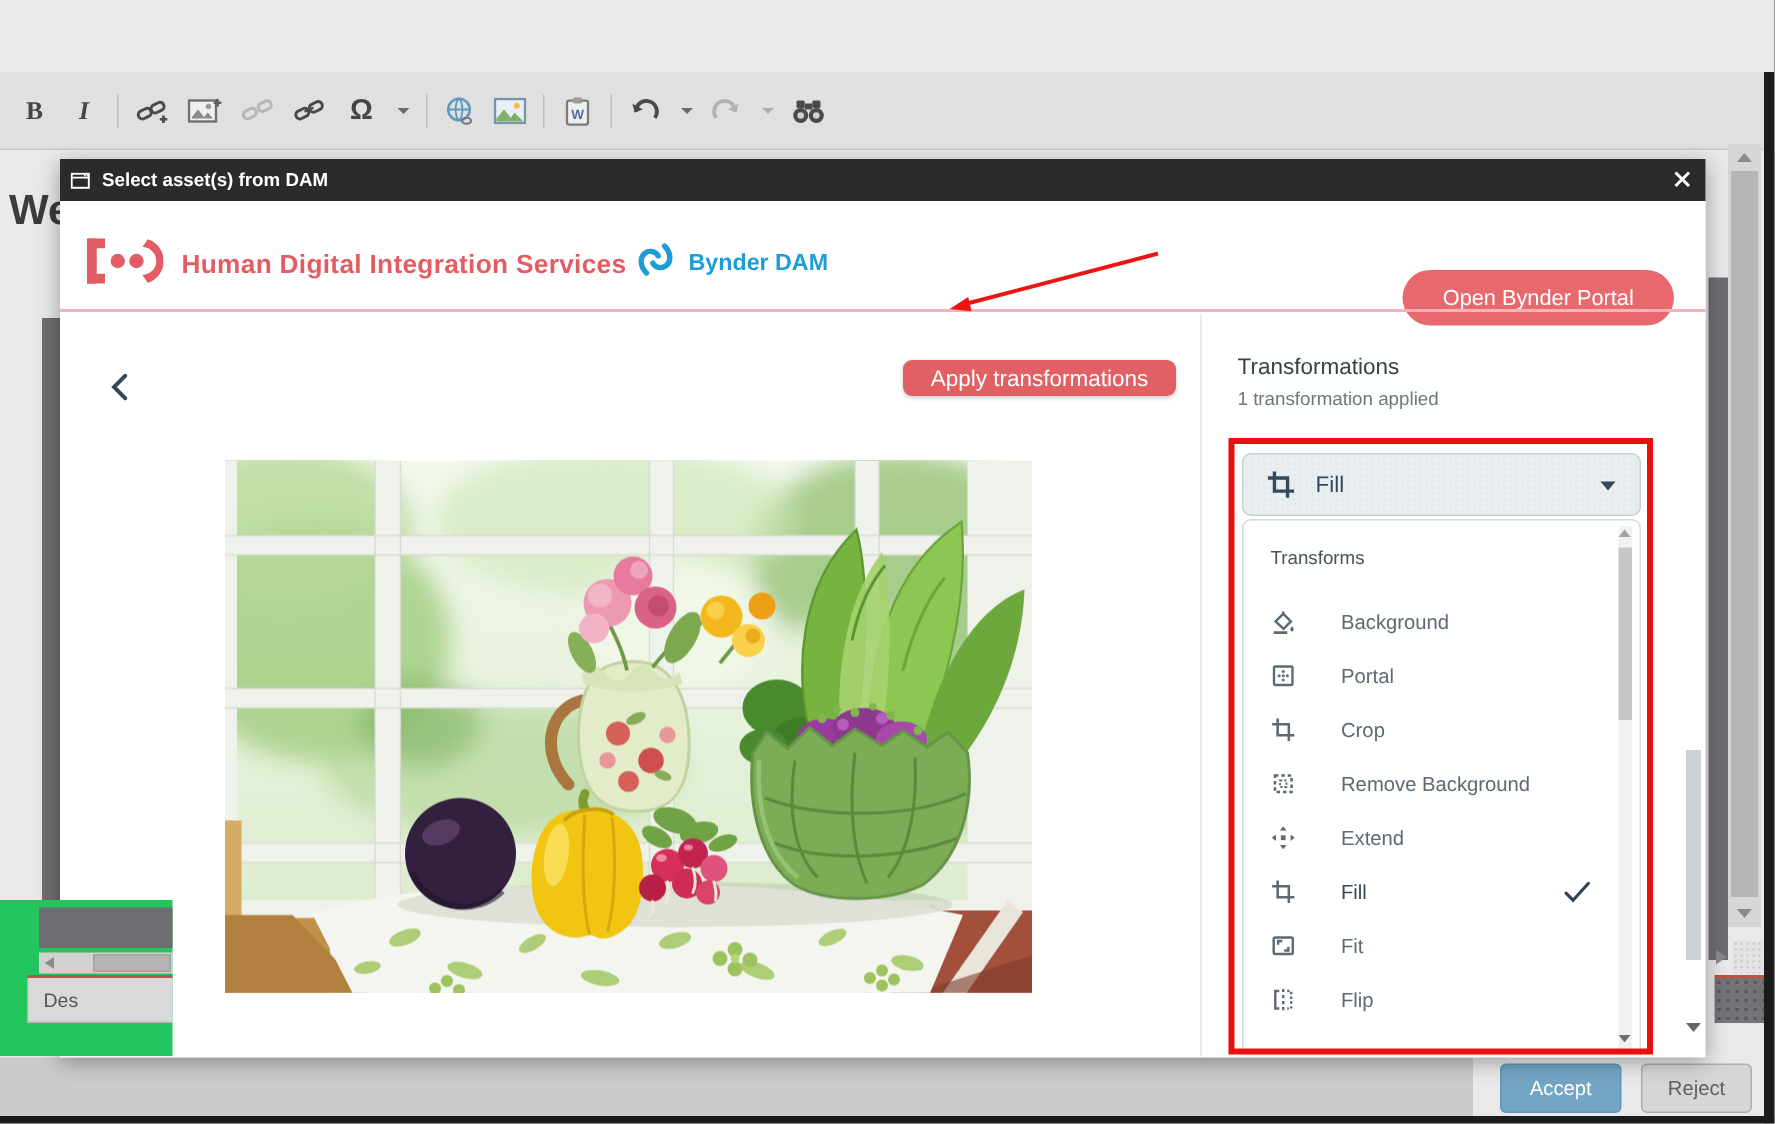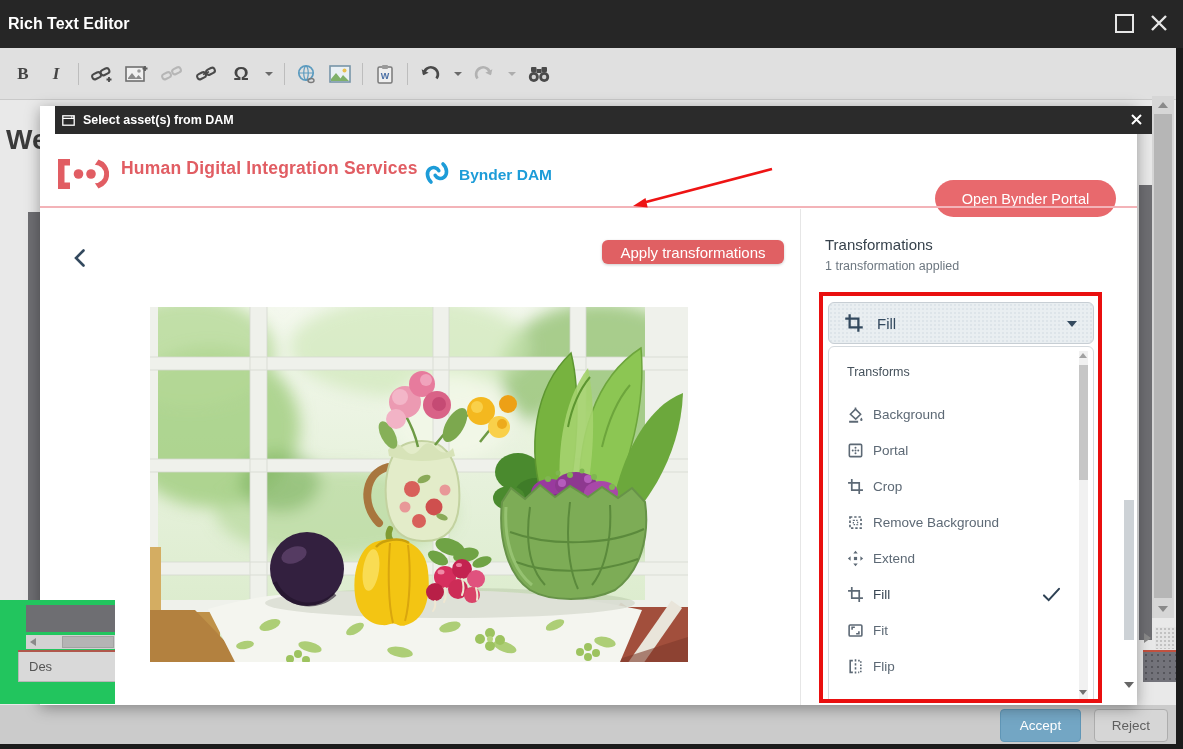--- a/index.html
+++ b/index.html
@@ -44,27 +44,27 @@
   .bleed { position:absolute; left:0; top:600px; width:115px; height:104px; background:#22c55e; z-index:30; }
   .bleed-img { position:absolute; left:26px; top:5px; width:89px; height:27px; background:#6e6e72; }
   .h-scroll { position:absolute; left:26px; top:35px; width:89px; height:14px; background:#d2d2d2; }
   .h-arrow-left { position:absolute; left:4px; top:3px; width:0; height:0; border-top:4px solid transparent; border-bottom:4px solid transparent; border-right:6px solid #8a8a8a; }
   .h-thumb { position:absolute; left:36px; top:1px; width:52px; height:12px; background:#b4b4b4; border:1px solid #a2a2a2; }
   .bleed-redline { position:absolute; left:18px; top:50px; width:97px; height:2px; background:#b0584c; }
   .bleed-tab { position:absolute; left:18px; top:52px; width:97px; height:30px; background:#d9d9d9; border-left:1px solid #b8b8b8; border-bottom:1px solid #b8b8b8; color:#555; font-size:13px; padding:7px 0 0 10px; }
 
   
   .modal { position:absolute; left:40px; top:106px; width:1097px; height:599px; background:#fff; box-shadow:0 3px 14px rgba(0,0,0,.35); z-index:20; }
-  .modal-header { position:absolute; left:15px; top:0; width:100%; height:28px; background:#2b2b2b; display:flex; align-items:center; }
+  .modal-header { position:absolute; left:0; top:0; width:100%; height:28px; background:#2b2b2b; display:flex; align-items:center; }
   .modal-header .mh-icon { margin-left:7px; display:flex; }
   .modal-header .mh-title { color:#fff; font-size:12.5px; font-weight:bold; margin-left:8px; }
   .modal-close { position:absolute; right:9px; top:7px; color:#fff; cursor:pointer; }
 
   .brand-row { position:absolute; left:0; top:28px; width:100%; height:78px; background:#fff; }
-  .brand-group { position:absolute; left:17px; top:24px; display:flex; }
+  .brand-group { position:absolute; left:17px; top:24px; display:flex; align-items:center; }
   .brand-text { color:#e15d63; font-size:17.5px; font-weight:bold; margin-left:12px; letter-spacing:.2px; }
   .bynder-group { position:absolute; left:383px; top:26px; display:flex; align-items:center; }
   .bynder-text { color:#1d9cd8; font-size:15.5px; font-weight:bold; margin-left:8px; }
   .portal-btn { position:absolute; right:21px; top:46px; width:181px; height:37px; background:#e8696d; border:none; border-radius:19px; color:#fff; font-size:14.5px; font-family:inherit; cursor:pointer; }
   .pink-line { position:absolute; left:0; top:100px; width:100%; height:2px; background:#f3b3b8; }
   .panel-divider { position:absolute; left:760px; top:103px; width:1px; height:496px; background:#e6e6e6; }
 
   .back-chevron { position:absolute; left:33px; top:142px; color:#33495e; cursor:pointer; }
   .photo { position:absolute; left:110px; top:201px; width:538px; height:355px; }
 
@@ -76,59 +76,50 @@
   .dropdown { position:absolute; left:788px; top:196px; width:266px; height:42px; background:#e9eef1; background-image:radial-gradient(#dde4e9 1px, transparent 1px); background-size:4px 4px; border:1px solid #c7ced4; border-radius:6px; display:flex; align-items:center; cursor:pointer; }
   .dropdown .dd-icon { margin-left:15px; color:#33495e; display:flex; }
   .dropdown .dd-label { margin-left:13px; font-size:15px; color:#33495e; }
   .dd-caret { position:absolute; right:16px; top:18px; width:0; height:0; border-left:5.5px solid transparent; border-right:5.5px solid transparent; border-top:6px solid #33495e; }
 
   .tlist { position:absolute; left:788px; top:240px; width:266px; height:357px; background:#fff; border:1px solid #d5dade; border-radius:6px 6px 0 0; overflow:hidden; }
   .tlist-group { position:absolute; left:18px; top:18px; font-size:12.5px; color:#46525c; }
   .trows { position:absolute; left:0; top:49px; width:100%; }
   .trow { height:36px; display:flex; align-items:center; padding-left:18px; cursor:pointer; }
   .trow .t-icon { width:18px; display:flex; color:#5d6975; }
-  .trow .t-label { margin-left:8px; font-size:13.5px; color:#5d6975; }
+  .trow .t-label { margin-left:29px; font-size:13.5px; color:#5d6975; }
   .trow.checked .t-label { color:#3a4754; }
   .trow .t-check { position:absolute; right:32px; display:flex; }
   
   .tlist-sb { position:absolute; right:5px; top:4px; width:9px; height:348px; background:#f1f1f1; }
   .tlist-sb .sb-up { position:absolute; left:0; top:2px; width:0; height:0; border-left:4.5px solid transparent; border-right:4.5px solid transparent; border-bottom:5px solid #a2a2a2; }
   .tlist-sb .sb-thumb { position:absolute; left:0; top:14px; width:9px; height:115px; background:#c6c6c6; }
   .tlist-sb .sb-down { position:absolute; left:0; bottom:4px; width:0; height:0; border-left:4.5px solid transparent; border-right:4.5px solid transparent; border-top:5px solid #707070; }
 
   
   .modal-sb-thumb { position:absolute; left:1084px; top:394px; width:10px; height:140px; background:#cdd2d6; }
   .modal-sb-down { position:absolute; left:1084px; top:576px; width:0; height:0; border-left:5px solid transparent; border-right:5px solid transparent; border-top:6px solid #666; }
 
   
   .anno-box { position:absolute; left:819px; top:292px; width:283px; height:411px; border:4px solid #e90f0f; z-index:40; pointer-events:none; }
   .anno-arrow { position:absolute; left:600px; top:150px; z-index:40; pointer-events:none; }
 
   
-  .footer { position:absolute; left:0; top:705px; width:1176px; height:39px; background:#cbcbcb; z-index:10; }
+  .footer { position:absolute; left:0; top:705px; width:982px; height:39px; background:#cbcbcb; z-index:10; }
   .accept-btn { position:absolute; left:1000px; top:4px; width:81px; height:33px; background:#73a6c4; border:1px solid #6096b6; border-radius:4px; color:#fff; font-size:13.5px; font-family:inherit; cursor:pointer; }
   .reject-btn { position:absolute; left:1094px; top:4px; width:74px; height:33px; background:#d6d6d6; border:1px solid #adadad; border-radius:4px; color:#5f5f5f; font-size:13.5px; font-family:inherit; cursor:pointer; }
 
   .frame-right { position:absolute; left:1176px; top:48px; width:7px; height:701px; background:#1b1b1b; z-index:50; }
   .frame-bottom { position:absolute; left:0; top:744px; width:1183px; height:5px; background:#1b1b1b; z-index:50; }
 </style>
 </head>
 <body>
 
 <div class="window">
 
-  <div class="titlebar">
-    <span class="title">Rich Text Editor</span>
-    <span class="win-max"></span>
-    <span class="win-close">
-      <svg width="24" height="24" viewBox="0 0 24 24">
-          <path d="M5 5l14 14M19 5L5 19" stroke="#e6e6e6" stroke-width="2.4" fill="none"></path>
-        </svg>
-    </span>
-  </div>
 
   <div class="toolbar">
     <span class="tb tb-bold">B</span>
     <span class="tb tb-italic">I</span>
     <span class="tb-sep"></span>
     <span class="tb">
       <svg width="24" height="20" viewBox="0 0 24 20" fill="none" stroke="#4a4a4a" stroke-width="2">
           <rect x="2" y="9" width="9" height="5.5" rx="2.7" transform="rotate(-26 6.5 11.7)"></rect>
           <rect x="10.5" y="5" width="9" height="5.5" rx="2.7" transform="rotate(-26 15 7.7)"></rect>
           <path d="M19 13v5M16.5 15.5h5" stroke-width="1.8"></path>

